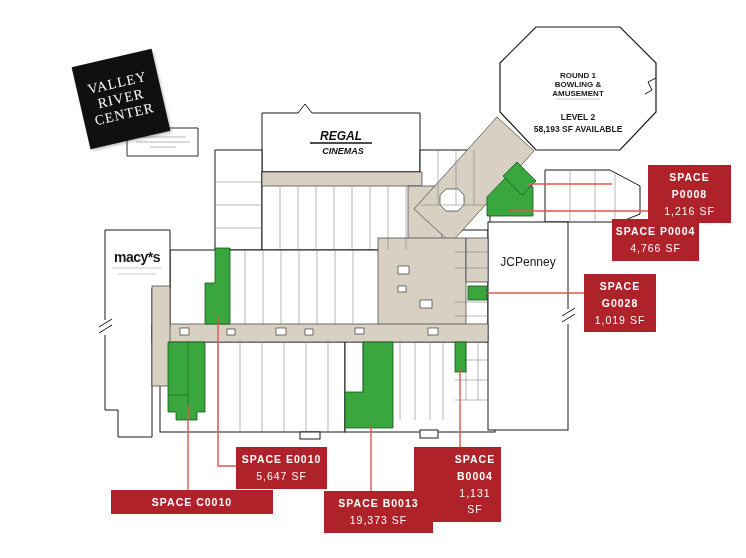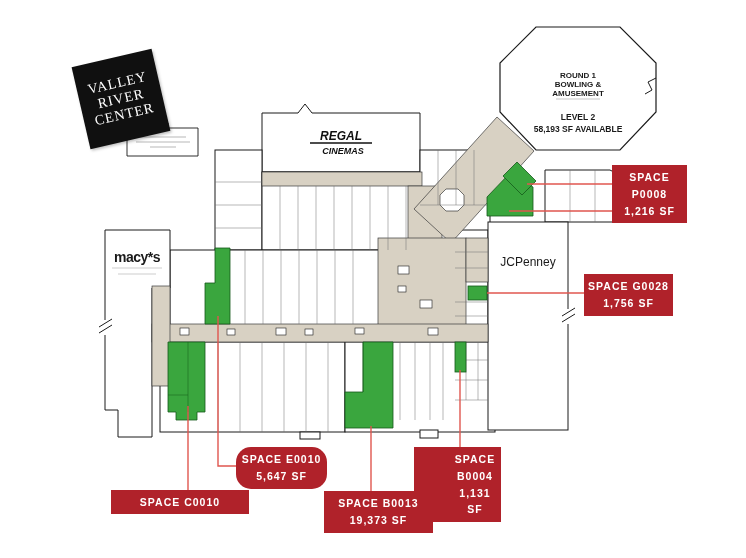--- a/index.html
+++ b/index.html
@@ -9,21 +9,21 @@
   
   .vrc-logo{position:absolute;left:80px;top:57px;width:82px;height:84px;background:#101010;
             transform:rotate(-13deg);display:flex;flex-direction:column;align-items:center;
             justify-content:center;box-shadow:1px 2px 3px rgba(0,0,0,.25);}
   .vrc-logo span{color:#ffffff;font-family:"Liberation Serif",serif;font-size:14px;
                  letter-spacing:1px;line-height:1.15;font-weight:400;}
   
   .callout{position:absolute;background:#b0222a;color:#ffffff;text-align:center;
            font-weight:bold;font-size:10.5px;letter-spacing:1px;line-height:1.6;
            padding:4px 3px;box-sizing:border-box;}
-  .callout .sz{font-weight:bold;}
+  .callout .sz{font-weight:normal;}
   .callout.wide{font-size:10.5px;line-height:1.55;}
 </style>
 </head>
 <body>
 
 <div id="stage">
 
   <svg id="plan-svg" width="746" height="558" viewBox="0 0 746 558">
 
     <rect x="0" y="0" width="746" height="558" fill="#ffffff"></rect>
@@ -139,43 +139,47 @@
       <path d="M460,370 V447"></path>
     </g>
   </svg>
 
   <div class="vrc-logo">
     <span>VALLEY</span>
     <span>RIVER</span>
     <span>CENTER</span>
   </div>
 
-  <div class="callout" style="left:612px;top:165px;width:75px;">
+  <div class="callout" style="left:648px;top:165px;width:83px;">
     <div>SPACE P0008</div>
     <div class="sz">1,216 SF</div>
   </div>
 
-
-  <div class="callout" style="left:584px;top:274px;width:89px;">
-    <div>SPACE G0028</div>
-    <div class="sz">1,756 SF</div>
+  <div class="callout" style="left:612px;top:219px;width:87px;">
+    <div>SPACE P0004</div>
+    <div class="sz">4,766 SF</div>
   </div>
 
-  <div class="callout" style="left:236px;top:447px;width:91px;border-radius:15px;">
+  <div class="callout" style="left:584px;top:274px;width:72px;">
+    <div>SPACE G0028</div>
+    <div class="sz">1,019 SF</div>
+  </div>
+
+  <div class="callout" style="left:236px;top:447px;width:91px;">
     <div>SPACE E0010</div>
     <div class="sz">5,647 SF</div>
   </div>
 
   <div class="callout" style="left:414px;top:447px;width:87px;padding-left:38px;">
     <div>SPACE B0004</div>
     <div class="sz">1,131 SF</div>
   </div>
 
   <div class="callout" style="left:324px;top:491px;width:109px;">
     <div>SPACE B0013</div>
     <div class="sz">19,373 SF</div>
   </div>
 
-  <div class="callout wide" style="left:111px;top:490px;width:138px;">
+  <div class="callout wide" style="left:111px;top:490px;width:162px;">
     <div>SPACE C0010</div>
   </div>
 
 </div>
 
 </body></html>

